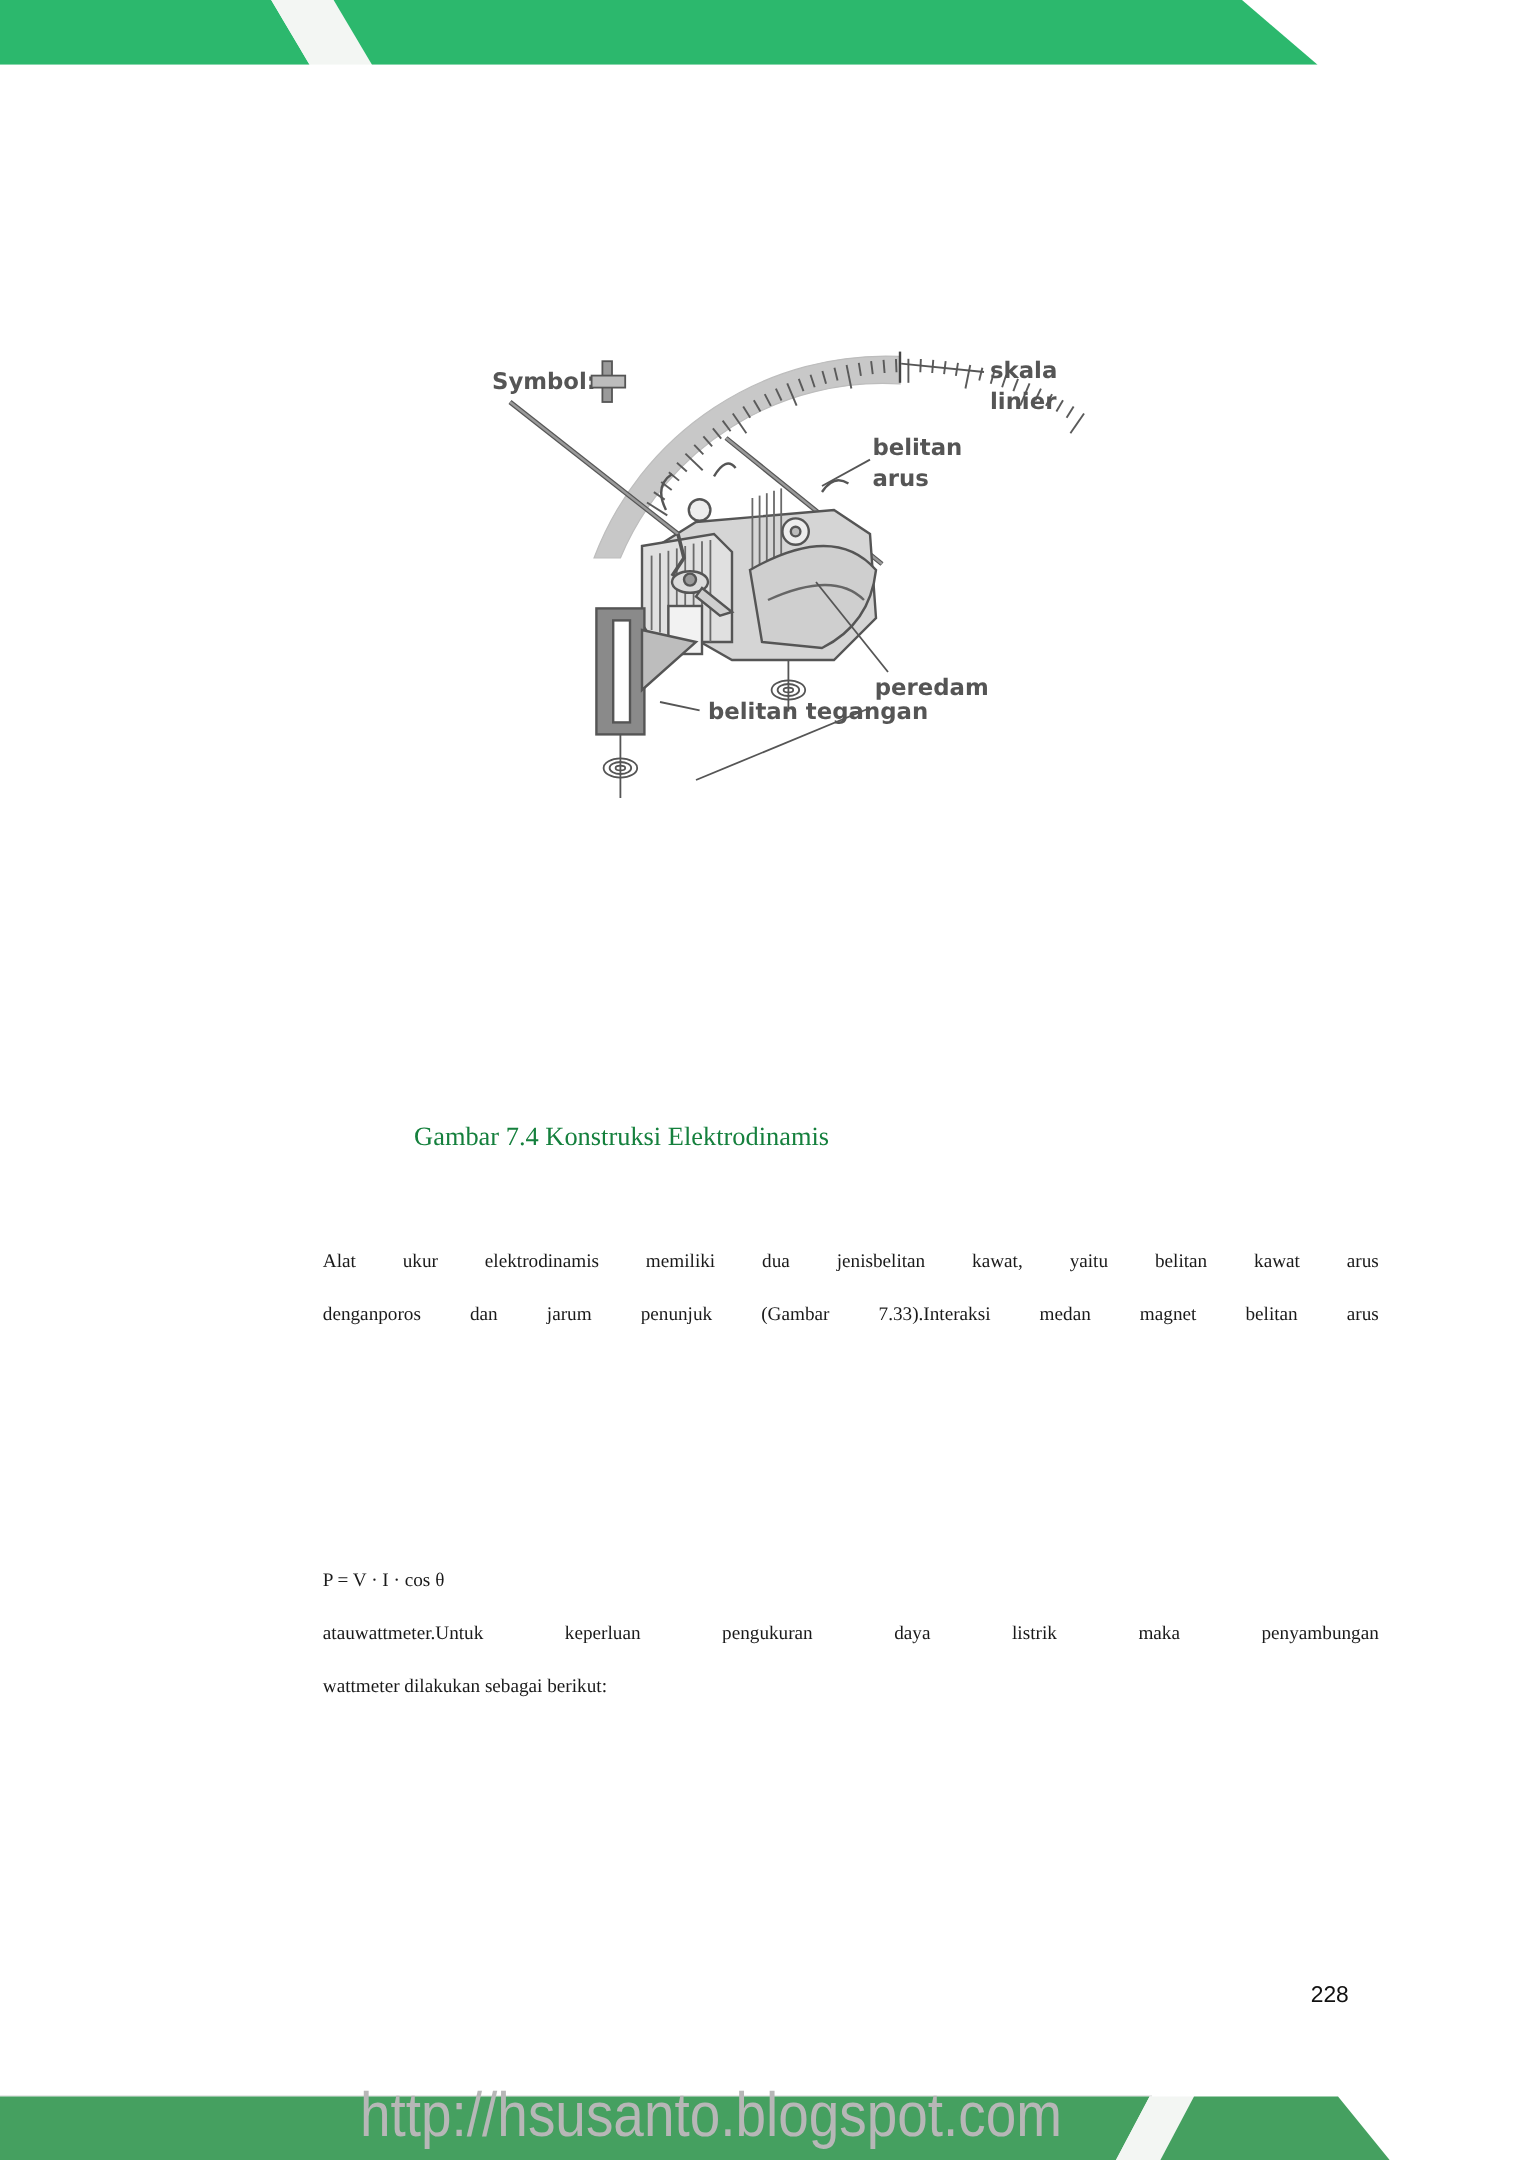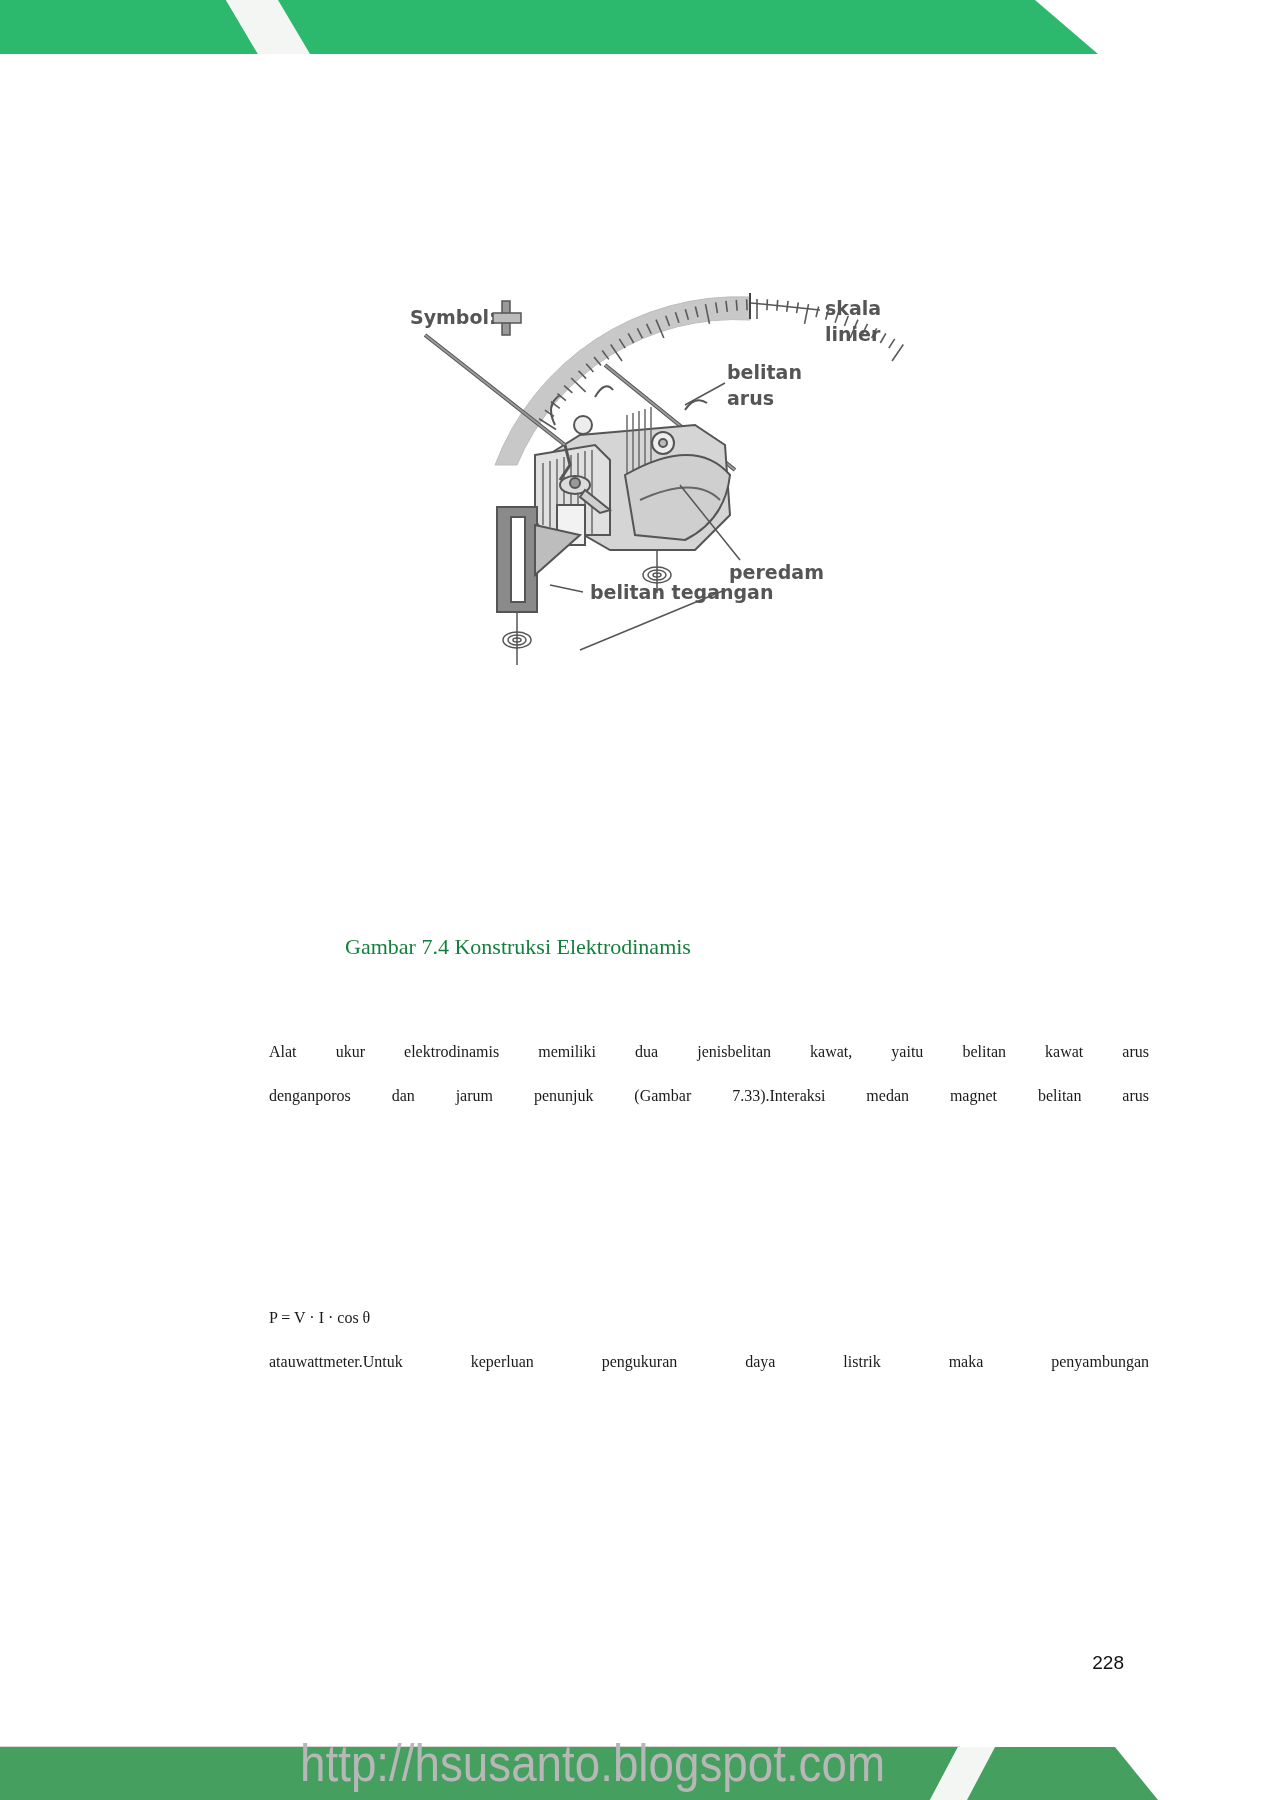--- a/index.html
+++ b/index.html
@@ -162,20 +162,21 @@
 
 <div id="para1" class="abs body-text">
   <span class="jl">Alat ukur elektrodinamis memiliki dua jenisbelitan kawat, yaitu belitan kawat arus</span>
   <span class="jl">denganporos dan jarum penunjuk (Gambar 7.33).Interaksi medan magnet belitan arus</span>
 </div>
 
 <div id="formula" class="abs body-text">P = V · I · cos θ</div>
 
 <div id="para2" class="abs body-text">
   <span class="jl">atauwattmeter.Untuk keperluan pengukuran daya listrik maka penyambungan</span>
+  <span class="jl last">wattmeter dilakukan sebagai berikut:</span>
 </div>
 
 <div id="page-number" class="abs">228</div>
 
 <svg id="footer-bar" class="abs" viewBox="0 0 1272 54">
   <line x1="0" y1="0.5" x2="960" y2="0.5" stroke="#d8d8d8" stroke-width="1"></line>
   <polygon points="0,1 958,1 930,54 0,54" fill="#45a060"></polygon>
   <polygon points="958,1 995,1 967,54 930,54" fill="#f3f6f3"></polygon>
   <polygon points="995,1 1115,1 1158,54 967,54" fill="#45a060"></polygon>
 </svg>

